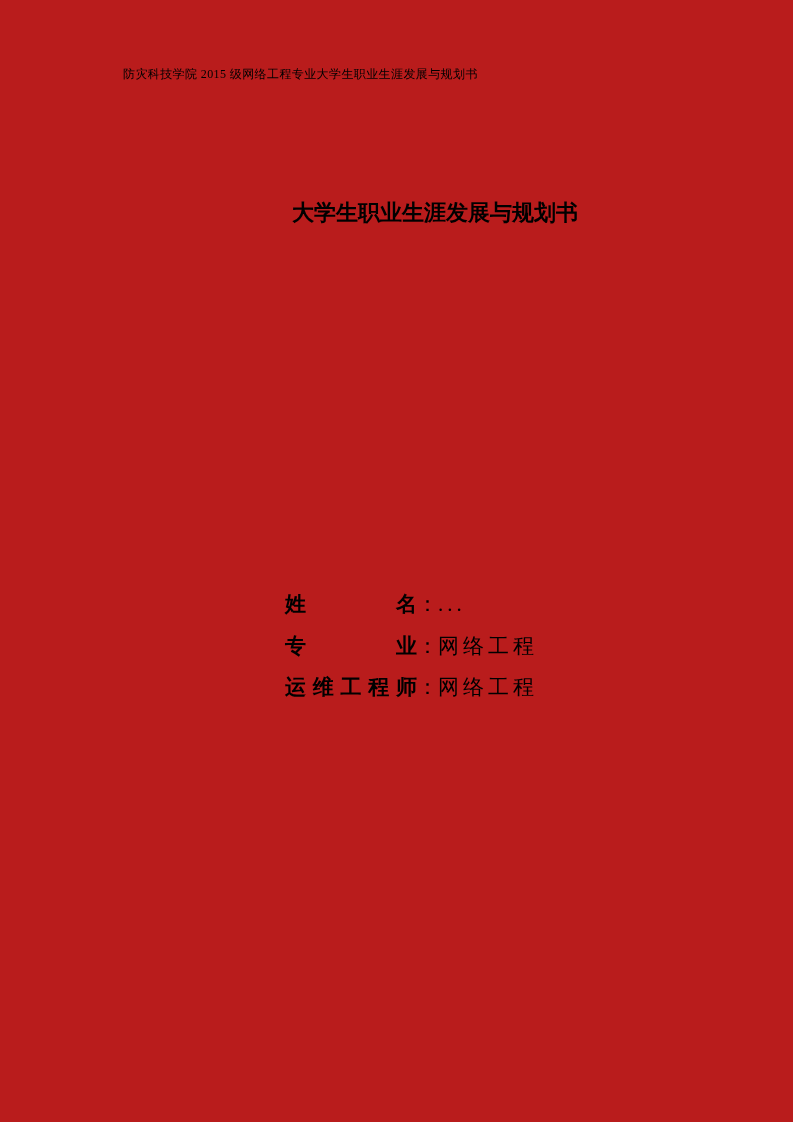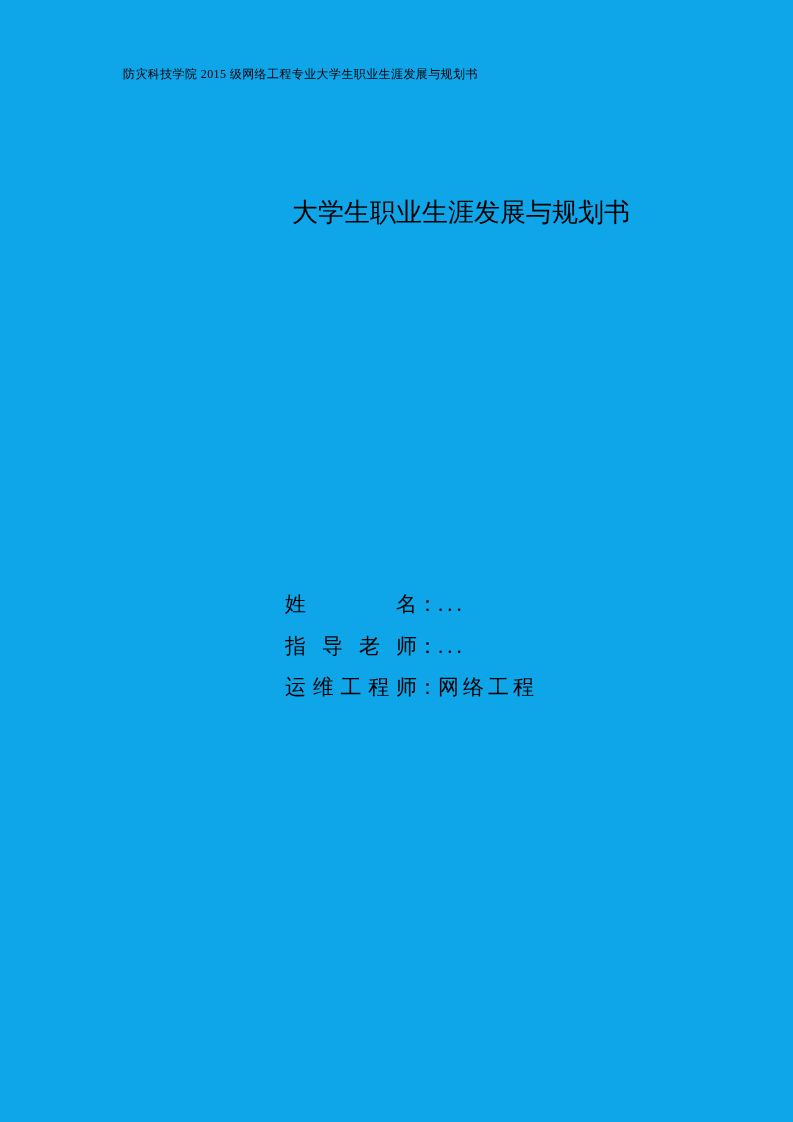--- a/index.html
+++ b/index.html
@@ -11,59 +11,60 @@
     width: 793px;
     height: 1122px;
     position: relative;
     overflow: hidden;
     font-family: "Liberation Serif", "DejaVu Serif", serif;
     color: #000000;
   }
   .page {
     position: absolute;
     inset: 0;
-    background: #0ea5e9;
+    background: #b91c1c;
   }
   .doc-header {
     position: absolute;
     left: 123px;
     top: 66px;
     font-size: 12px;
     font-weight: normal;
     letter-spacing: 0.4px;
     white-space: nowrap;
   }
   .doc-title {
     position: absolute;
     left: 292px;
     top: 197px;
     margin: 0;
-    font-size: 26px;
+    font-size: 22px;
     line-height: 32px;
-    font-weight: normal;
+    font-weight: bold;
     letter-spacing: 0;
     white-space: nowrap;
   }
   .fields {
     position: absolute;
     left: 285px;
     top: 584px;
     font-size: 21px;
   }
   .field-row {
     height: 41.5px;
     line-height: 41.5px;
     white-space: nowrap;
   }
   .field-label {
     display: inline-block;
     width: 132px;
     text-align: justify;
     text-align-last: justify;
     vertical-align: baseline;
+    font-weight: bold;
   }
   .field-colon {
     display: inline-block;
   }
   .field-value {
     letter-spacing: 4px;
   }
 </style>
 </head>
 <body>
@@ -73,25 +74,25 @@
   <div class="doc-header">防灾科技学院 2015 级网络工程专业大学生职业生涯发展与规划书</div>
 
   <h1 class="doc-title">大学生职业生涯发展与规划书</h1>
 
   <div class="fields">
 
     <div class="field-row">
       <span class="field-label">姓名</span><span class="field-colon">：</span><span class="field-value">...</span>
     </div>
 
+    <div class="field-row">
+      <span class="field-label">专业</span><span class="field-colon">：</span><span class="field-value">网络工程</span>
+    </div>
 
 
-    <div class="field-row">
-      <span class="field-label">指导老师</span><span class="field-colon">：</span><span class="field-value">...</span>
-    </div>
 
     <div class="field-row">
       <span class="field-label">运维工程师</span><span class="field-colon">：</span><span class="field-value">网络工程</span>
     </div>
 
   </div>
 
 </div>
 
 </body></html>

